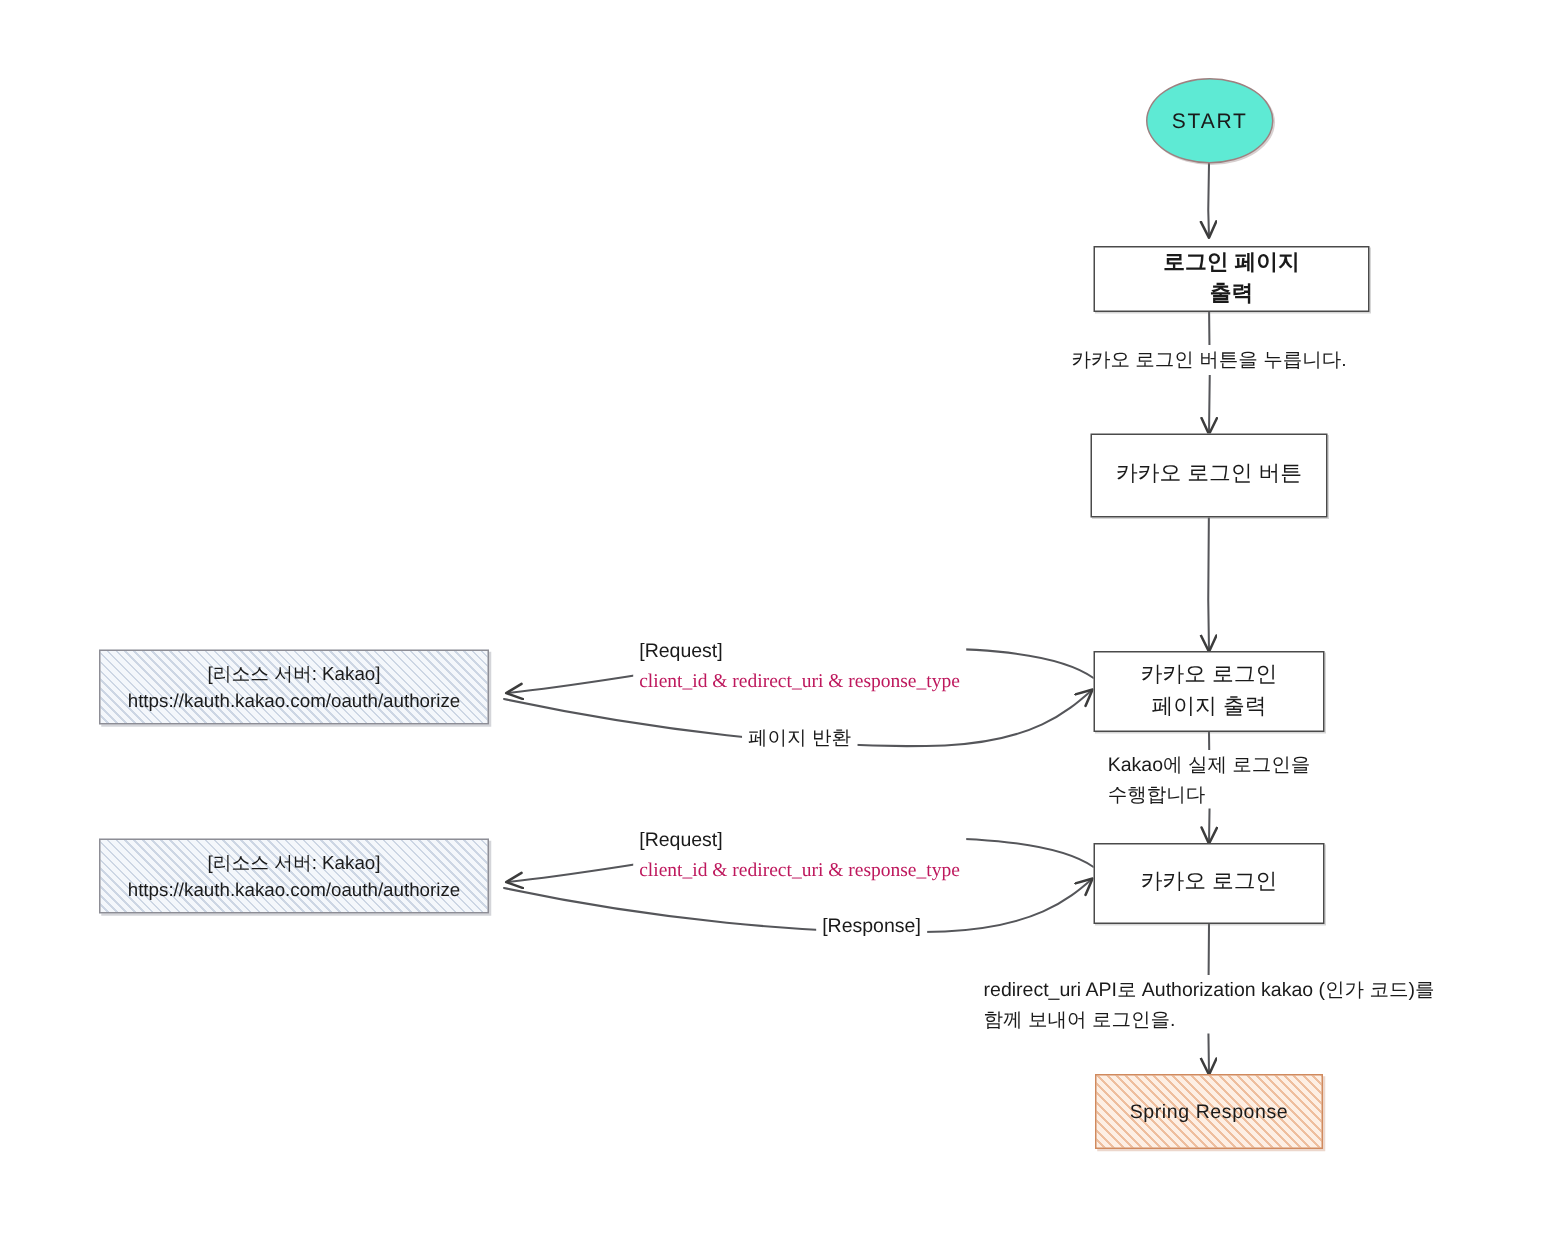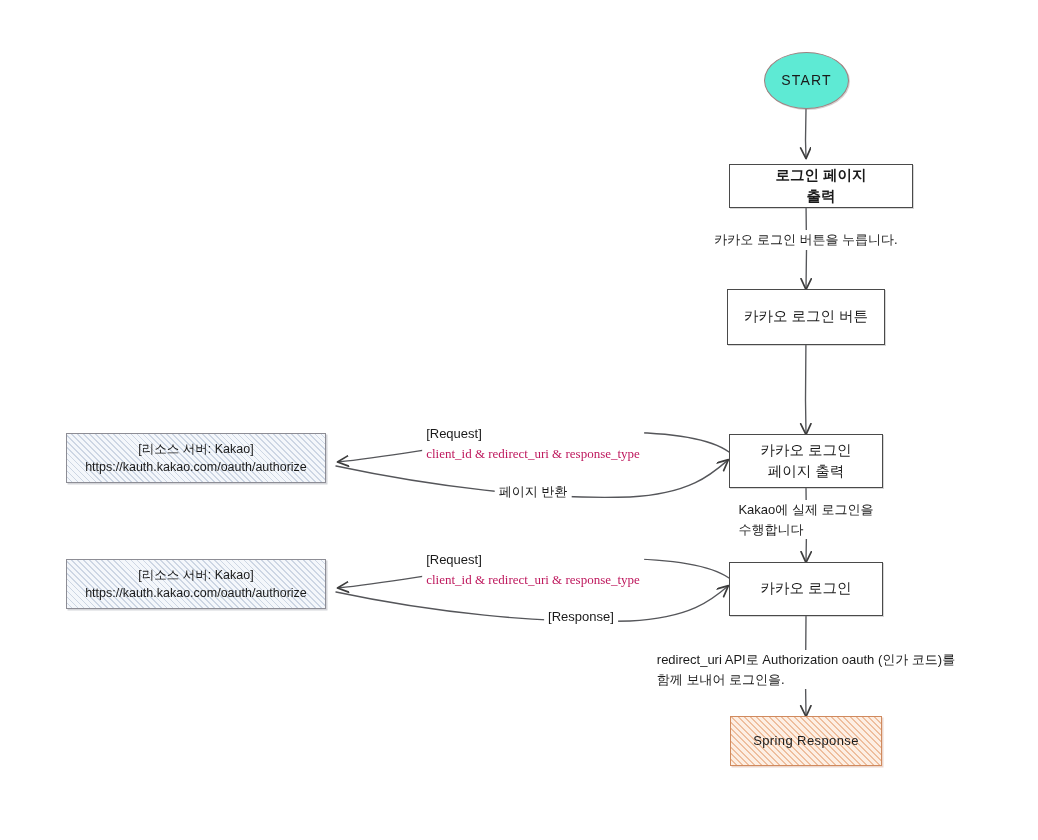--- a/index.html
+++ b/index.html
@@ -225,17 +225,17 @@
   <div class="edge-label" style="left:533px; top:550px; transform:translateX(-50%);">
     <span class="lbl-boxed">[Request]</span>
     <span class="lbl-boxed lbl-red">client_id &amp; redirect_uri &amp; response_type</span>
   </div>
 
   <div class="edge-label" style="left:533px; top:607px; transform:translateX(-50%);margin-left:48px;">
     <span class="lbl-boxed">[Response]</span>
   </div>
 
   <div class="edge-label" style="left:806px; top:650px; transform:translateX(-50%);">
-    <span class="lbl-boxed">redirect_uri API로 Authorization oauth (인가 코드)를</span>
+    <span class="lbl-boxed">redirect_uri API로 Authorization kakao (인가 코드)를</span>
     <span class="lbl-boxed">함께 보내어 로그인을.</span>
   </div>
 
 </div>
 
 </body></html>

